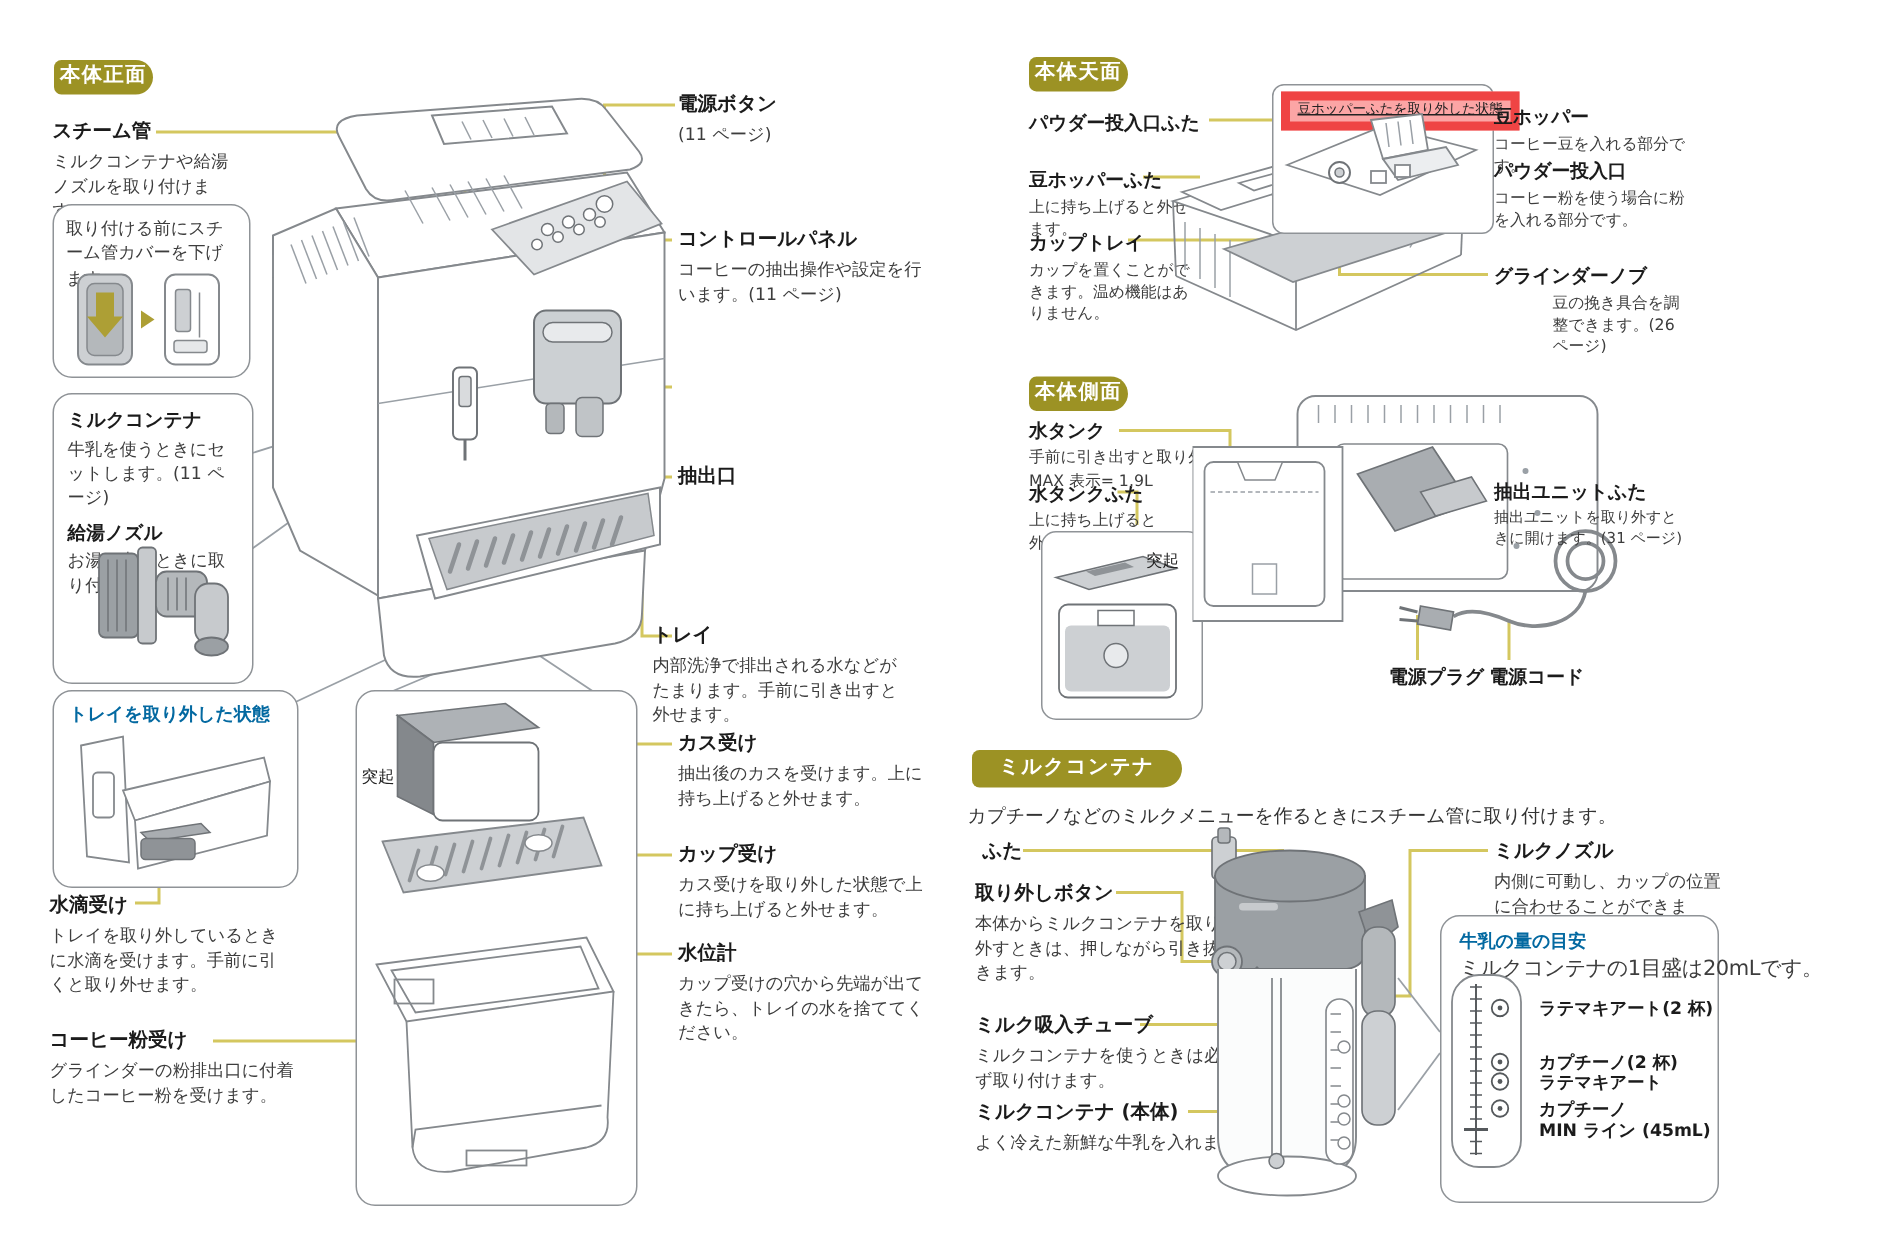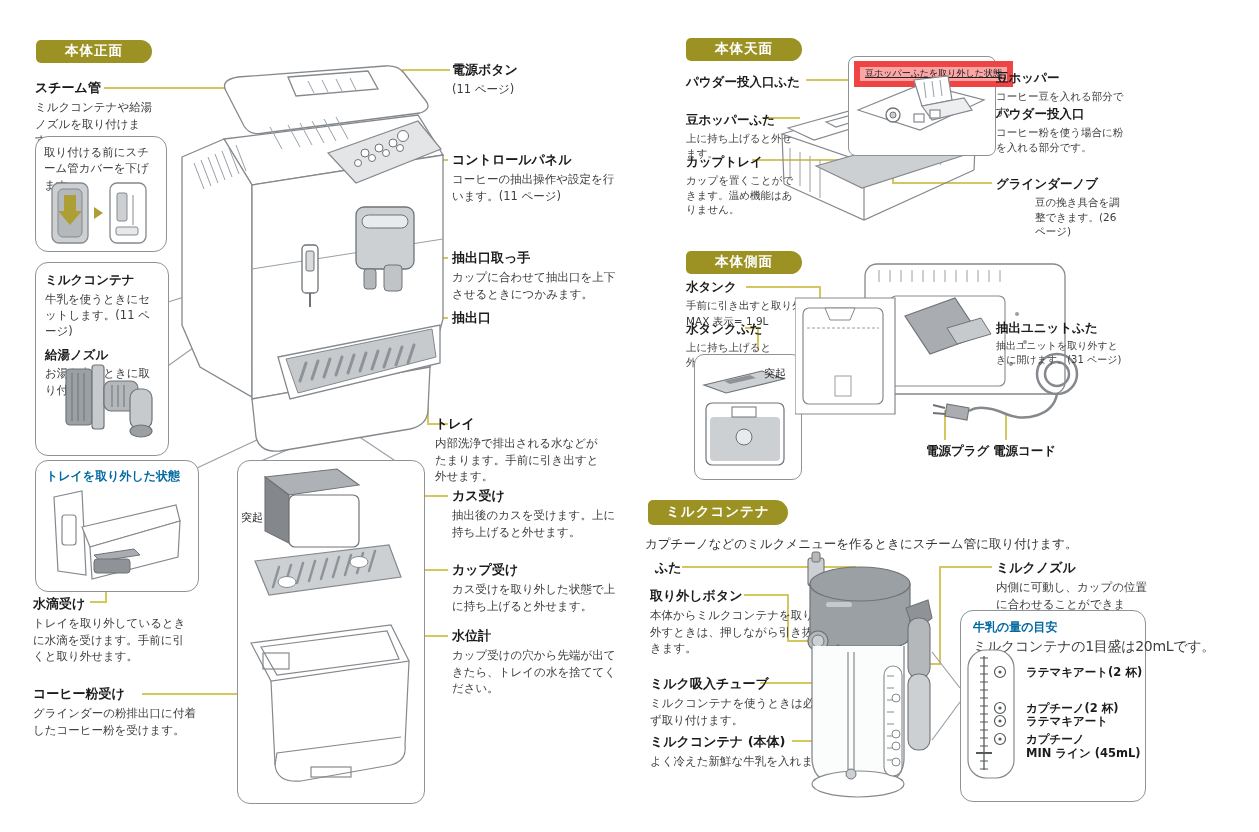--- a/index.html
+++ b/index.html
@@ -2,21 +2,21 @@
 <html><head>
 <meta charset="utf-8">
 <style>
   html,body{margin:0;padding:0;background:#ffffff;}
   body{font-family:"DejaVu Sans",sans-serif;color:#222;}
   .page{position:relative;width:1259px;height:832px;background:#fff;overflow:hidden;}
   .abs{position:absolute;}
   svg{display:block;}
   .leaders{position:absolute;left:0;top:0;pointer-events:none;}
   .badge{position:absolute;background:#9c9224;color:#fff;font-weight:bold;font-size:13.5px;
-         padding:4px 29px 5px;border-radius:6px 14px 14px 6px;letter-spacing:1px;line-height:1;}
+         padding:4px 4px 5px;border-radius:6px 14px 14px 6px;letter-spacing:1px;line-height:1;}
   .lbl{font-weight:bold;font-size:13px;color:#1b1b1b;line-height:1.25;}
   .lbl.sm{font-size:12.5px;}
   .desc{font-size:11.5px;color:#3d3d3d;line-height:1.42;margin-top:3px;}
   .box{position:absolute;border:1.5px solid #8f9397;border-radius:13px;background:#fff;}
   .box-title{font-weight:bold;font-size:12px;color:#0369a1;padding:8px 10px 0;line-height:1.2;}
   .mini-title{position:absolute;border:6px solid #ef4444;background:#fca5a5;font-size:9px;color:#222;
               padding:2px 5px;line-height:1.1;white-space:nowrap;text-decoration:underline;}
   .tinylbl{position:absolute;font-size:11px;color:#222;line-height:1;}
   .gauge-item{position:absolute;font-weight:bold;font-size:11.5px;color:#1b1b1b;white-space:nowrap;line-height:1.1;}
   .nowrap{white-space:nowrap;}
@@ -182,24 +182,20 @@
   </svg>
 
   <div class="abs" style="left:452px;top:62px;width:120px;">
     <div class="lbl">電源ボタン</div>
     <div class="desc">(11 ページ)</div>
   </div>
   <div class="abs" style="left:452px;top:152px;width:164px;">
     <div class="lbl">コントロールパネル</div>
     <div class="desc">コーヒーの抽出操作や設定を行います。(11 ページ)</div>
   </div>
-  <div class="abs" style="left:452px;top:250px;width:170px;">
-    <div class="lbl">抽出口取っ手</div>
-    <div class="desc">カップに合わせて抽出口を上下させるときにつかみます。</div>
-  </div>
   <div class="abs" style="left:452px;top:310px;">
     <div class="lbl">抽出口</div>
   </div>
   <div class="abs" style="left:435px;top:416px;width:166px;">
     <div class="lbl">トレイ</div>
     <div class="desc">内部洗浄で排出される水などがたまります。手前に引き出すと外せます。</div>
   </div>
 
   <div class="box" style="left:35px;top:460px;width:162px;height:130px;">
     <div class="box-title">トレイを取り外した状態</div>

